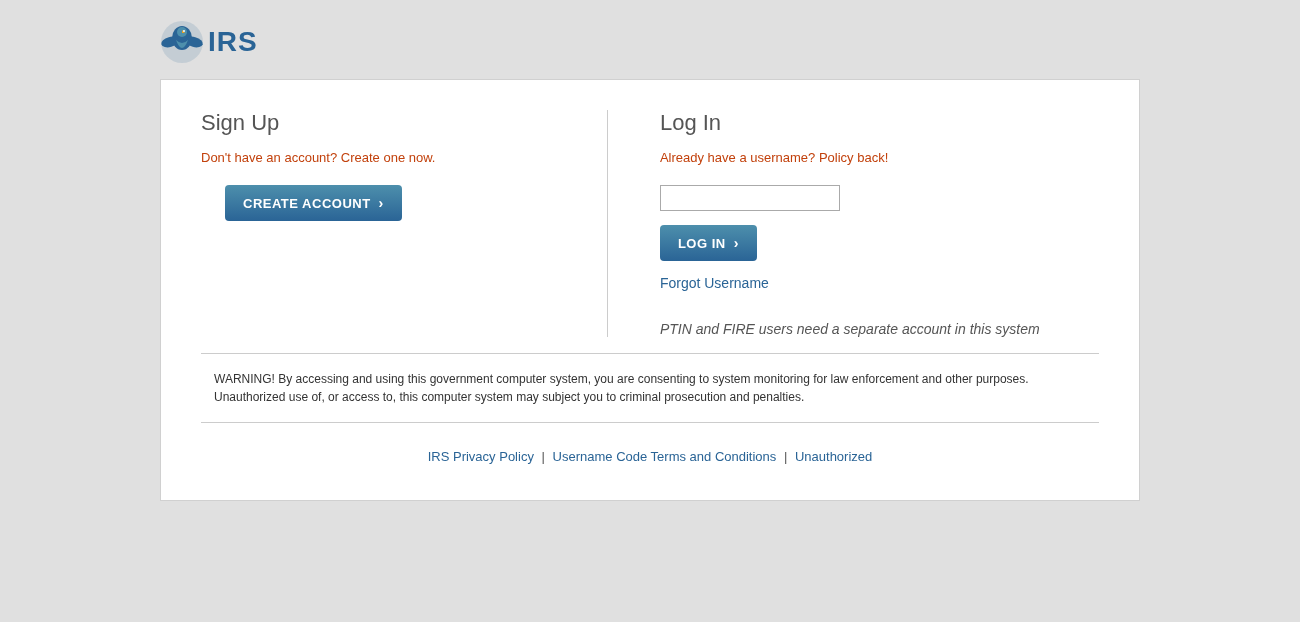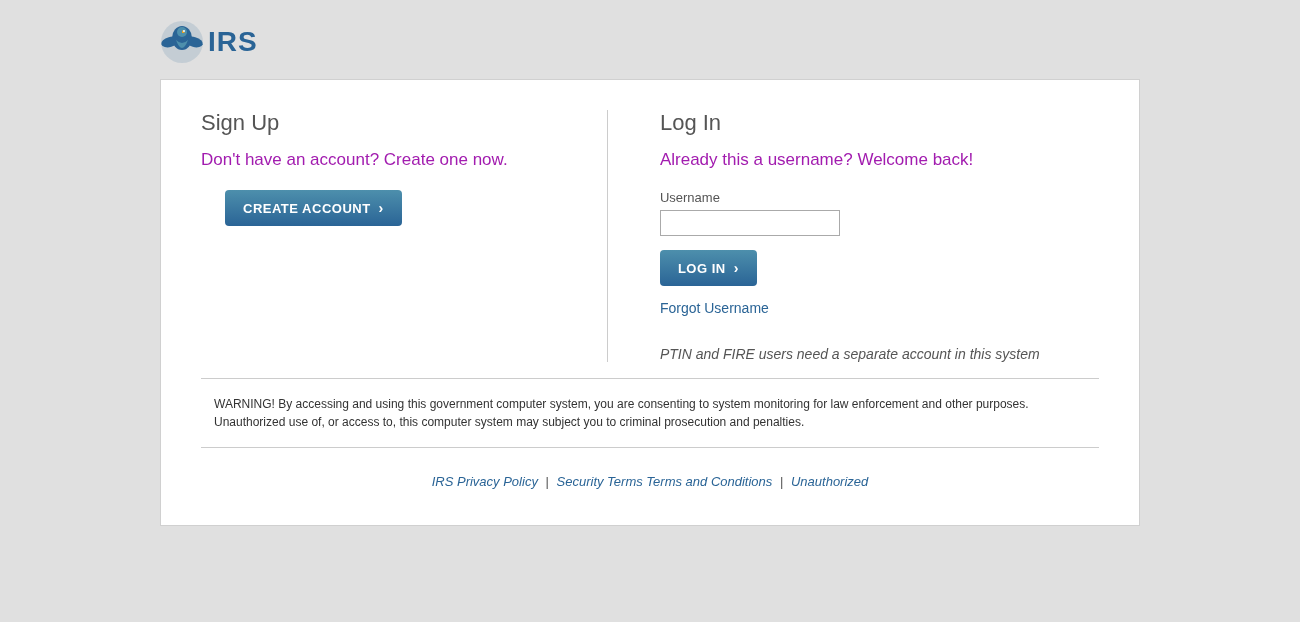--- a/index.html
+++ b/index.html
@@ -76,22 +76,22 @@
     }
 
     .section-title {
       font-size: 22px;
       font-weight: normal;
       color: #555;
       margin-bottom: 14px;
     }
 
     .section-desc {
-      font-size: 17px;
-      color: #a21caf;
+      font-size: 13px;
+      color: #c2410c;
       margin-bottom: 20px;
     }
 
     .btn-create {
       display: inline-flex;
       align-items: center;
       gap: 8px;
       background: linear-gradient(to bottom, #4d8fac, #2a6496);
       color: #ffffff;
       font-size: 13px;
@@ -176,21 +176,20 @@
     .footer-links {
       text-align: center;
       padding: 10px 0 6px 0;
       font-size: 13px;
       color: #555;
     }
 
     .footer-links a {
       color: #2a6496;
       text-decoration: none;
-      font-style: italic;
     }
 
     .footer-sep {
       color: #555;
       margin: 0 4px;
     }
   </style>
 </head>
 <body>
 
@@ -227,23 +226,22 @@
         <h2 class="section-title">Sign Up</h2>
         <p class="section-desc">Don't have an account? Create one now.</p>
         <button class="btn-create">
           <span>CREATE ACCOUNT</span>
           <span class="btn-arrow">›</span>
         </button>
       </div>
 
       <div class="col-login">
         <h2 class="section-title">Log In</h2>
-        <p class="section-desc">Already this a username? Welcome back!</p>
-
-        <label class="form-label">Username</label>
+        <p class="section-desc">Already have a username? Policy back!</p>
+
         <input class="form-input" type="text" value="" placeholder="" style="">
 
         <button class="btn-login">
           <span>LOG IN</span>
           <span class="btn-arrow">›</span>
         </button>
 
         <a href="#" class="forgot-link">Forgot Username</a>
 
         <p class="ptin-notice">PTIN and FIRE users need a separate account in this system</p>
@@ -253,20 +251,20 @@
 
     <hr class="divider">
 
     <p class="warning-text">WARNING! By accessing and using this government computer system, you are consenting to system monitoring for law enforcement and other purposes. Unauthorized use of, or access to, this computer system may subject you to criminal prosecution and penalties.</p>
 
     <hr class="divider">
 
     <div class="footer-links">
       <a href="#">IRS Privacy Policy</a>
       <span class="footer-sep">|</span>
-      <a href="#">Security Terms Terms and Conditions</a>
+      <a href="#">Username Code Terms and Conditions</a>
       <span class="footer-sep">|</span>
       <a href="#">Unauthorized</a>
     </div>
 
   </div>
 
 </div>
 
 </body></html>

